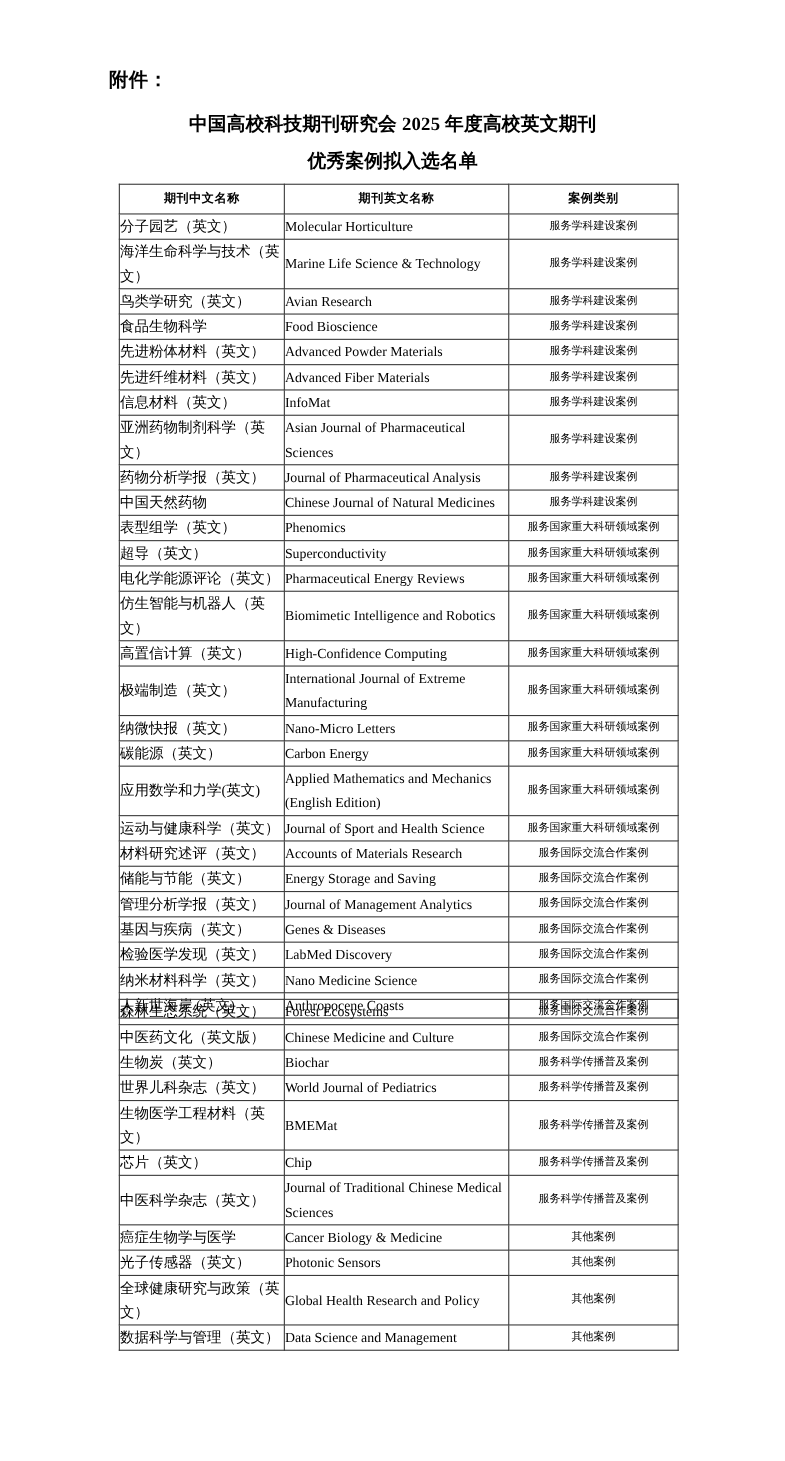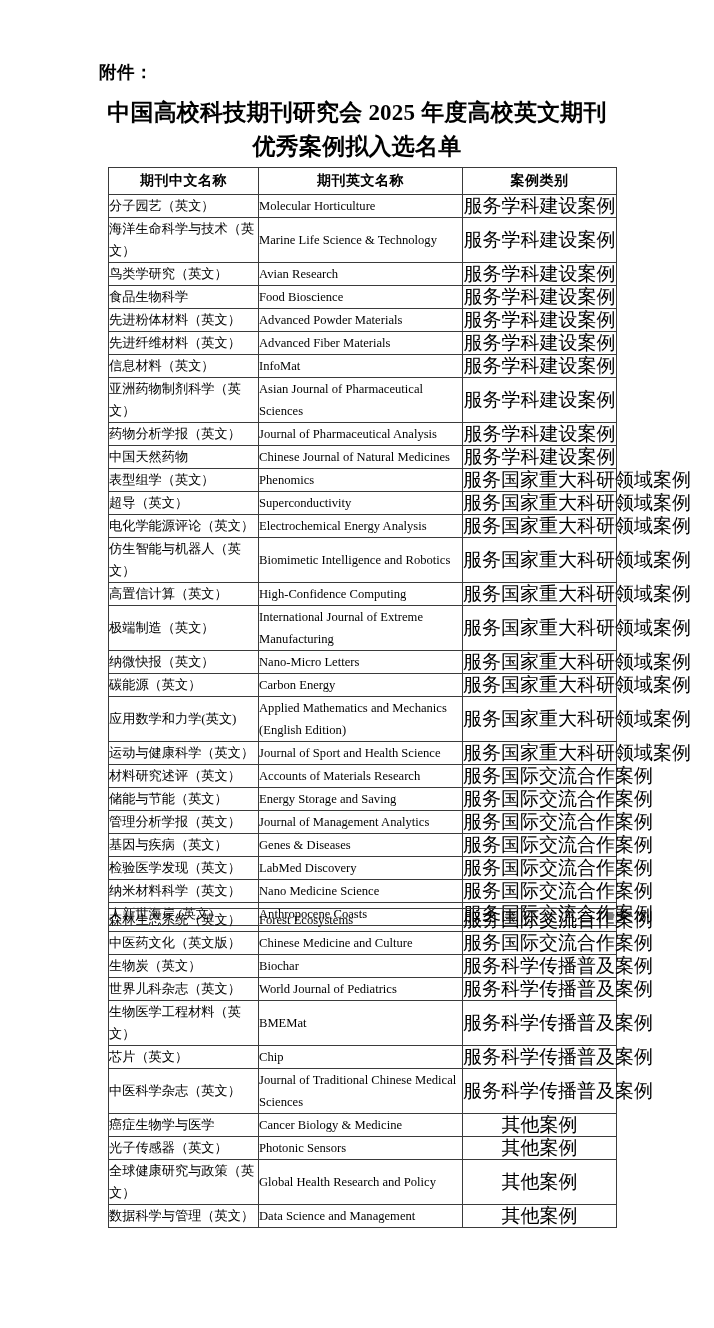--- a/index.html
+++ b/index.html
@@ -36,21 +36,21 @@
     line-height: 1.2;
     white-space: nowrap;
   }
 
   .doc-title {
     position: absolute;
     left: 0;
     top: 96px;
     width: 714px;
     text-align: center;
-    font-size: 23px;
+    font-size: 17px;
     font-weight: bold;
     line-height: 34px;
     letter-spacing: 0.2px;
   }
   .doc-title .title-line {
     display: block;
     white-space: nowrap;
   }
 
   
@@ -84,21 +84,21 @@
   table.journal-table th,
   table.journal-table td {
     border: 0.9px solid #3a3a3a;
     padding: 0;
     vertical-align: middle;
   }
 
   th.th-cell {
     text-align: center;
     font-weight: bold;
-    font-size: 14px;
+    font-size: 11px;
     height: 26px;
     line-height: 26px;
     letter-spacing: 0.5px;
   }
 
   td.zh-cell {
     text-align: left;
     font-size: 13.2px;
     line-height: 22px;
     padding: 3px 3px 3px 6px;
@@ -107,21 +107,21 @@
 
   td.en-cell {
     text-align: left;
     font-size: 12.6px;
     line-height: 22px;
     padding: 3px 5px 3px 7px;
   }
 
   td.cat-cell {
     text-align: center;
-    font-size: 19px;
+    font-size: 10px;
     line-height: 22px;
     padding: 3px 2px;
     white-space: nowrap;
     letter-spacing: 0px;
   }
 </style>
 </head>
 <body>
 
 <div class="page">
@@ -203,21 +203,21 @@
             <td class="en-cell">Phenomics</td>
             <td class="cat-cell">服务国家重大科研领域案例</td>
           </tr>
           <tr>
             <td class="zh-cell">超导（英文）</td>
             <td class="en-cell">Superconductivity</td>
             <td class="cat-cell">服务国家重大科研领域案例</td>
           </tr>
           <tr>
             <td class="zh-cell">电化学能源评论（英文）</td>
-            <td class="en-cell">Electrochemical Energy Analysis</td>
+            <td class="en-cell">Pharmaceutical Energy Reviews</td>
             <td class="cat-cell">服务国家重大科研领域案例</td>
           </tr>
           <tr>
             <td class="zh-cell">仿生智能与机器人（英文）</td>
             <td class="en-cell">Biomimetic Intelligence and Robotics</td>
             <td class="cat-cell">服务国家重大科研领域案例</td>
           </tr>
           <tr>
             <td class="zh-cell">高置信计算（英文）</td>
             <td class="en-cell">High-Confidence Computing</td>

